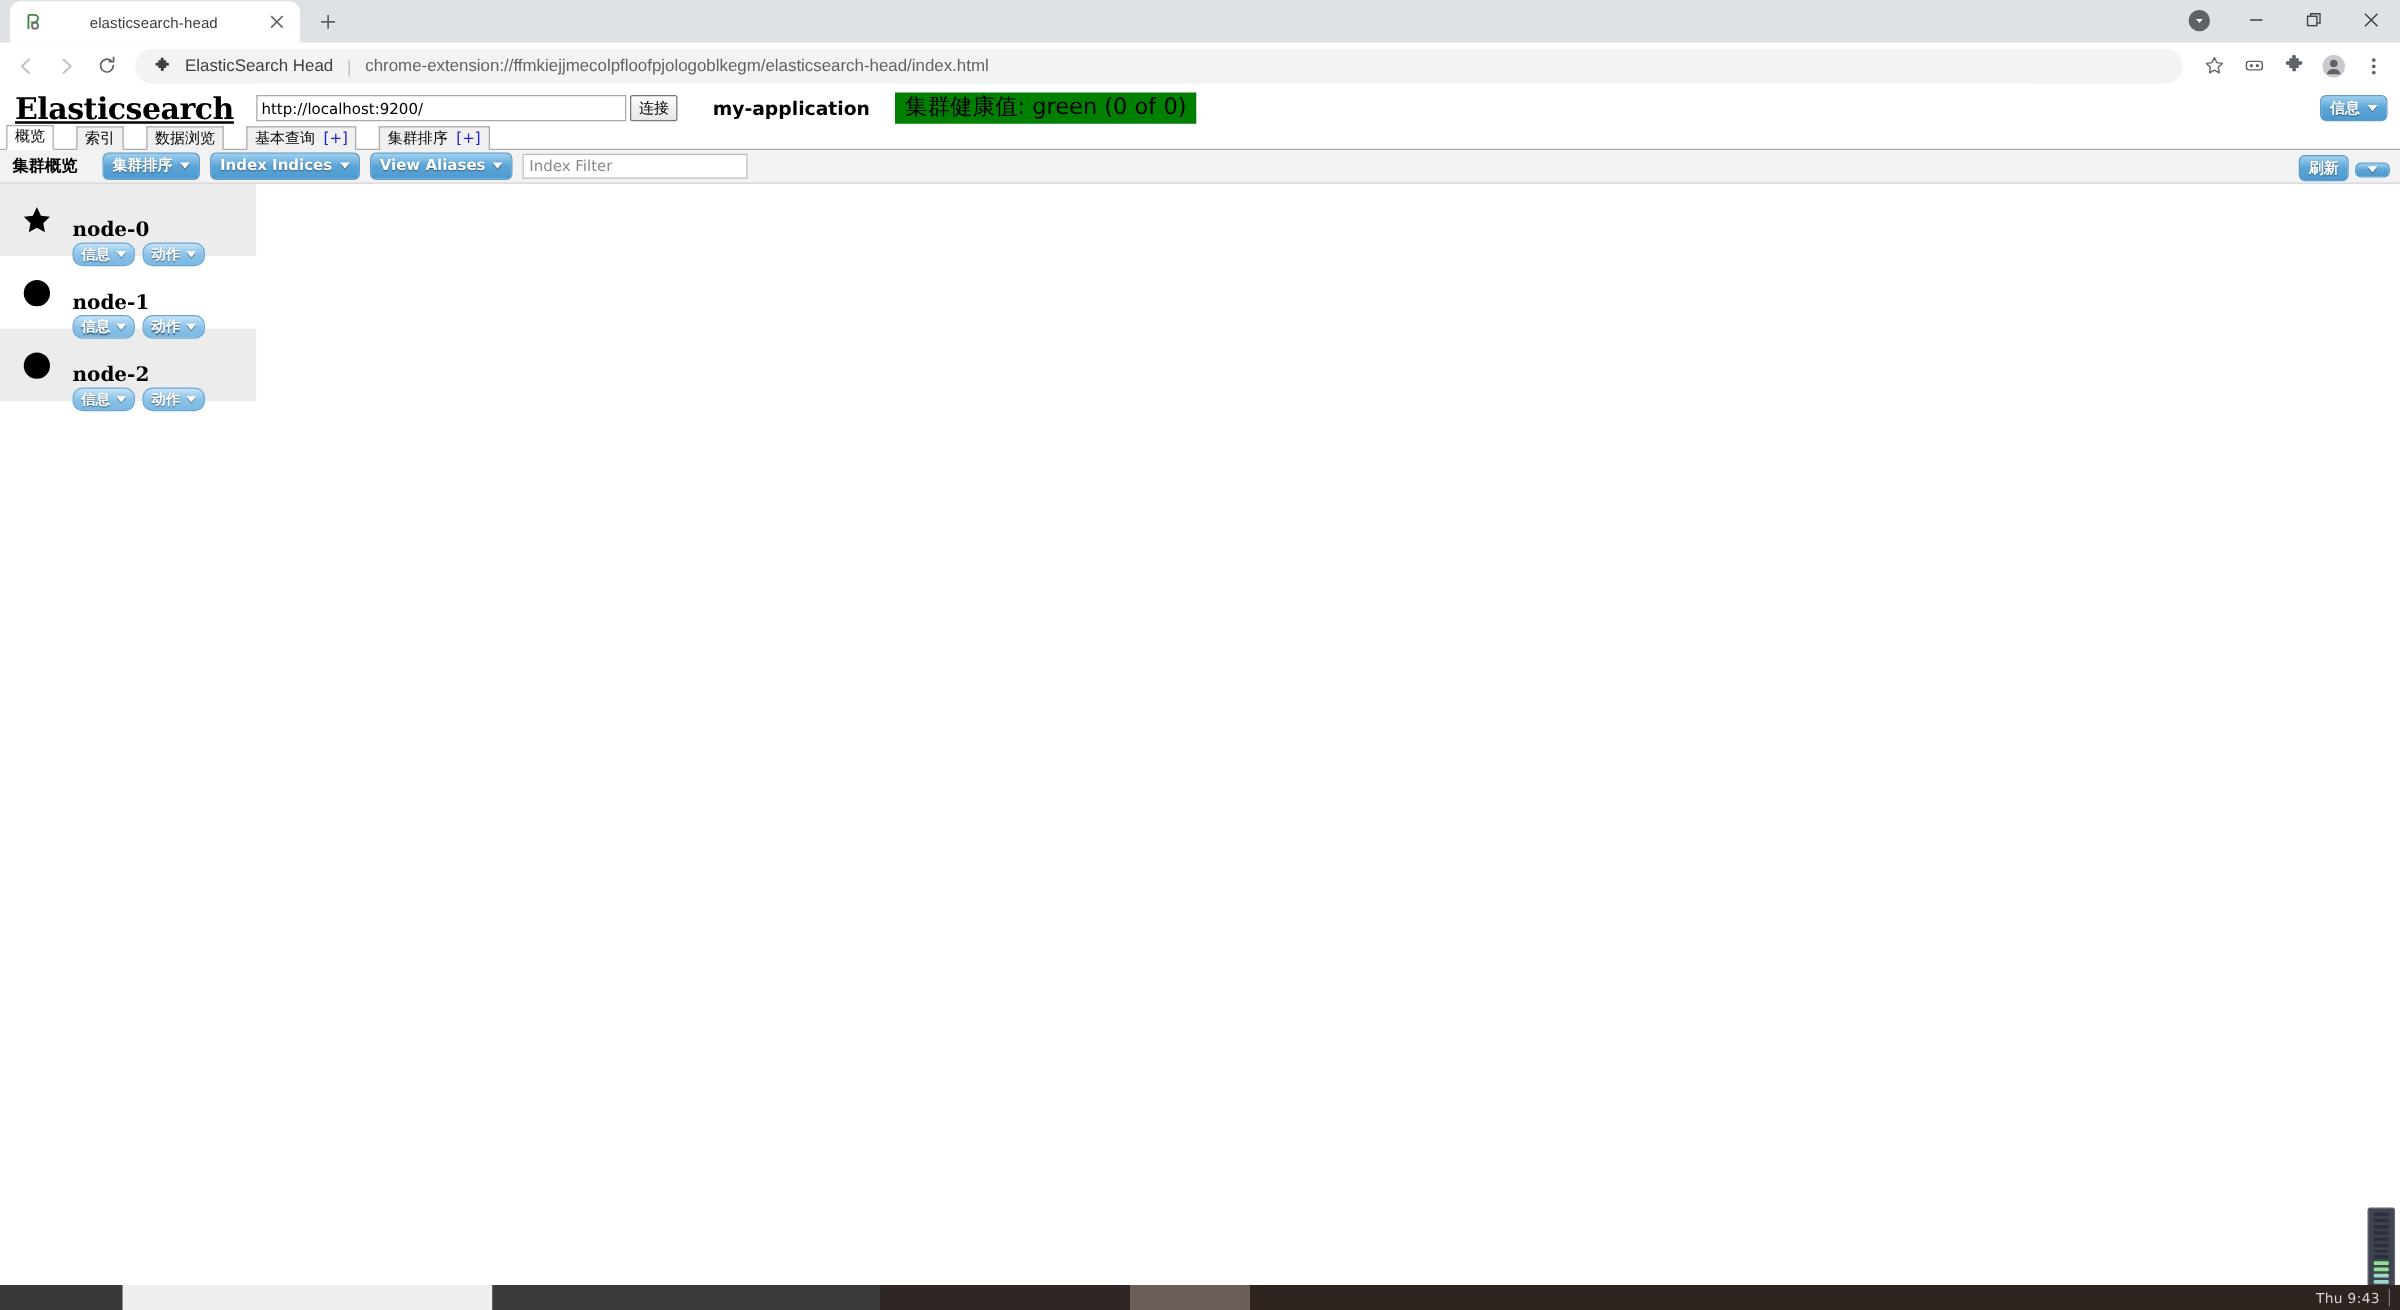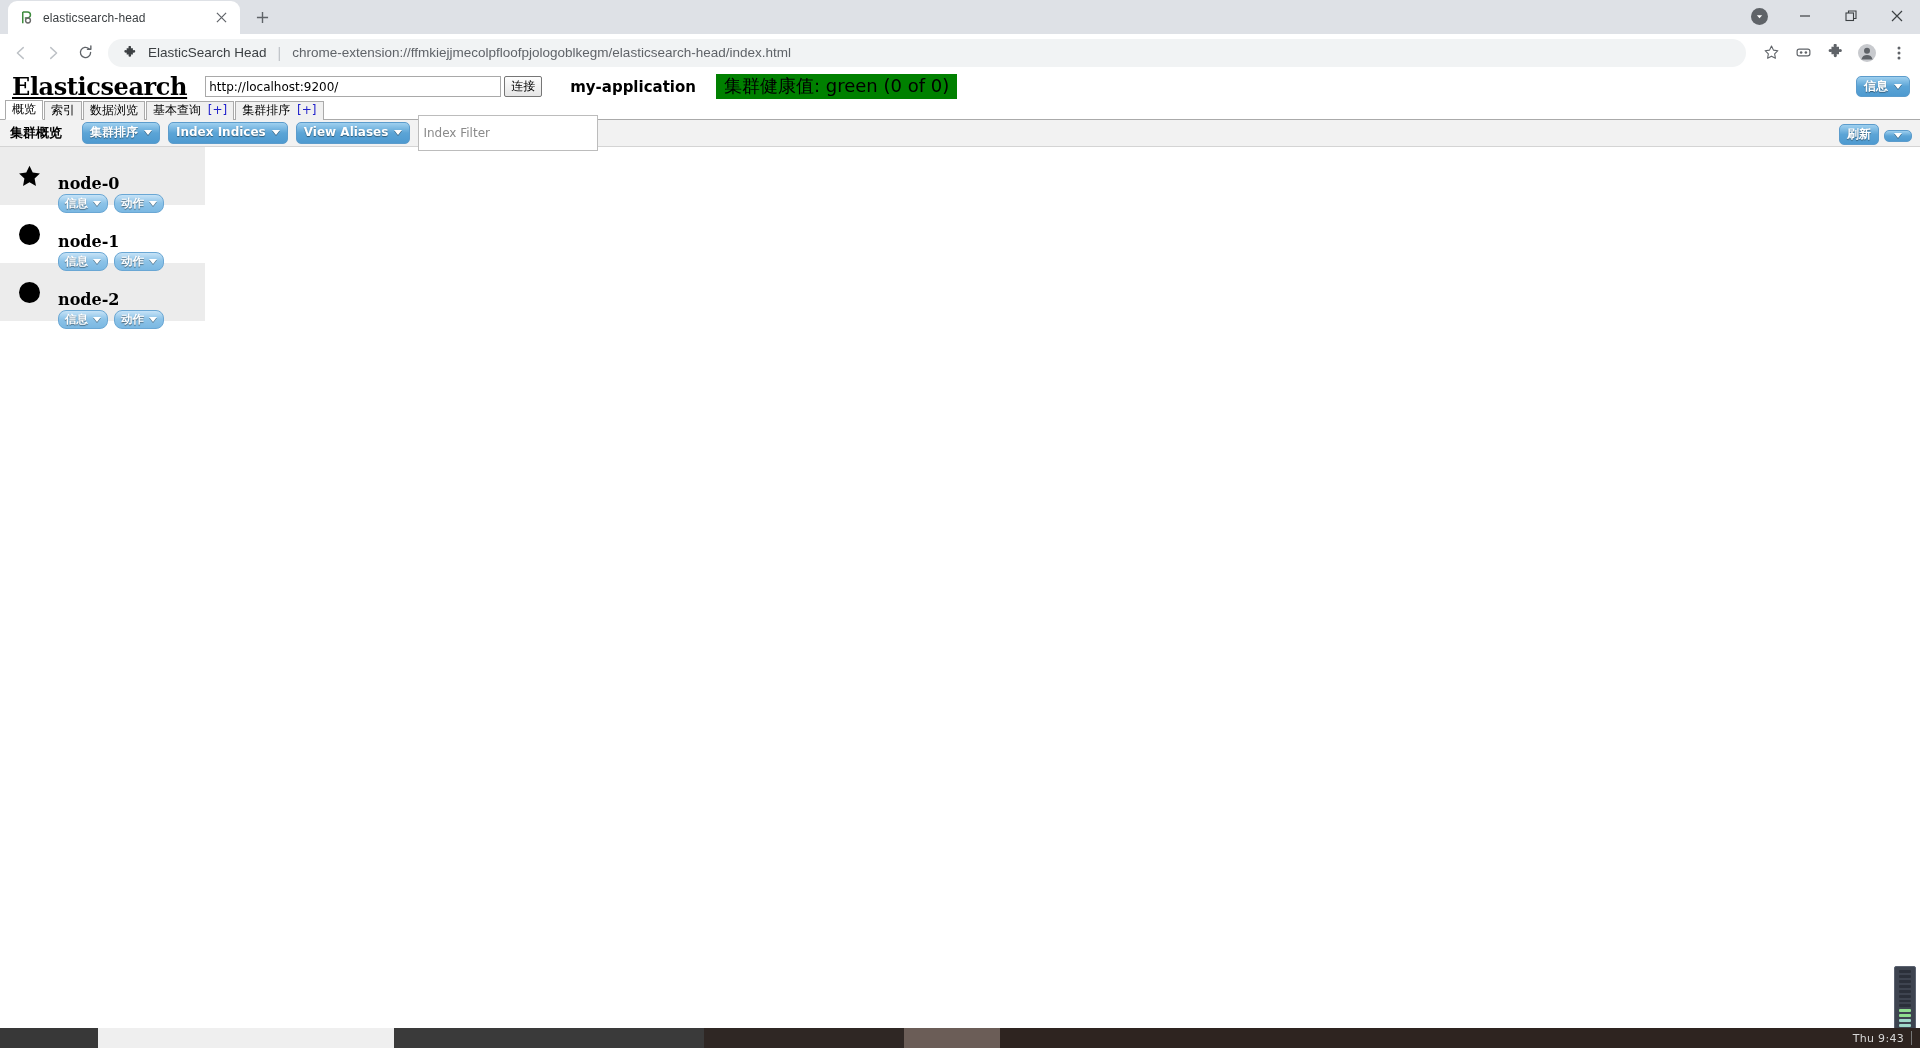--- a/index.html
+++ b/index.html
@@ -30,20 +30,21 @@
   .tab {
     height: 33px;
     min-width: 232px;
     background: #ffffff;
     border-radius: 9px 9px 0 0;
     display: flex;
     align-items: center;
     padding: 0 10px;
     position: relative;
     gap: 9px;
+    text-align: center;
   }
   .tab-favicon {
     width: 16px; height: 16px;
     flex: 0 0 16px;
     display: flex; align-items: center; justify-content: center;
   }
   .tab-title {
     font-size: 12px;
     color: #3c4043;
     white-space: nowrap;
@@ -273,21 +274,21 @@
     border-right: 4px solid transparent;
     border-top: 5px solid #ffffff;
     display: inline-block;
     filter: drop-shadow(0 1px 0 rgba(0,0,0,.4));
   }
 
   
   .es-tabs {
     display: flex;
     align-items: flex-end;
-    gap: 1px;
+    gap: 18px;
     padding-left: 5px;
     height: 19px;
     border-bottom: 1px solid #aaaaaa;
     background: #ffffff;
   }
   .es-tab {
     border: 1px solid #aaaaaa;
     border-bottom: none;
     background: #f0f0f0;
     font-family: "DejaVu Sans", sans-serif;
@@ -318,21 +319,21 @@
   }
   .es-toolbar-title {
     font-weight: bold;
     font-size: 13px;
     color: #000;
     font-family: "DejaVu Sans", sans-serif;
     margin-right: 12px;
   }
   .index-filter {
     width: 180px;
-    height: 36px;
+    height: 20px;
     border: 1px solid #bcbcbc;
     background: #ffffff;
     font-family: "DejaVu Sans", sans-serif;
     font-size: 12px;
     padding: 0 4px;
     color: #000;
     outline: none;
   }
   .index-filter::placeholder { color: #8a8a8a; }
   .es-toolbar-right {

